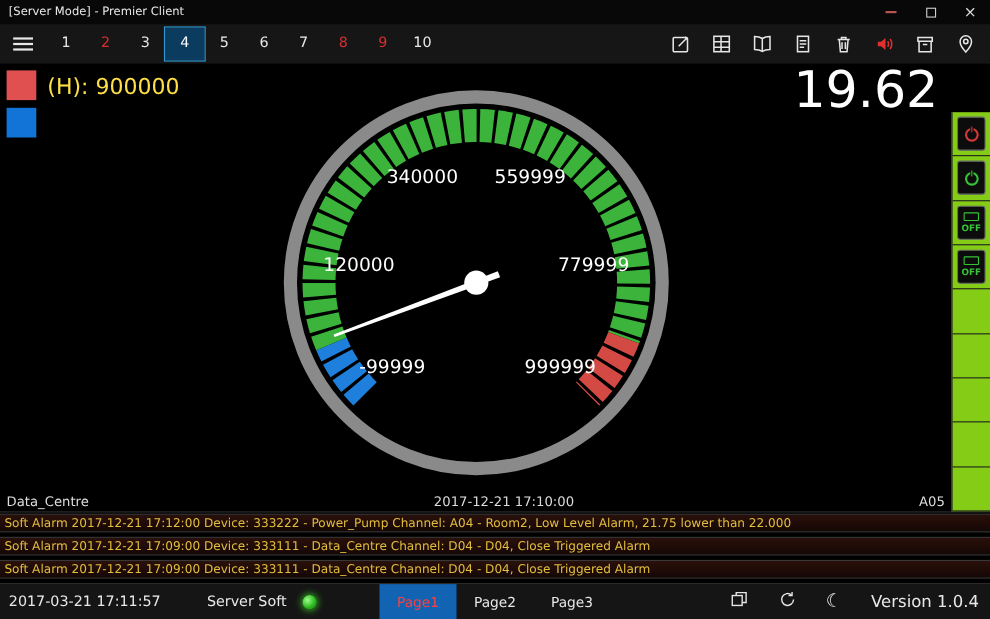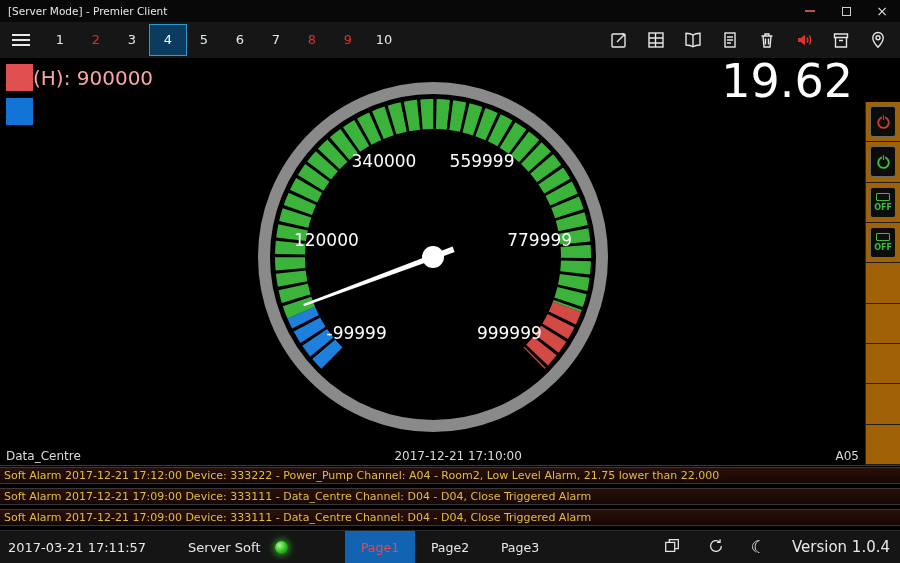--- a/index.html
+++ b/index.html
@@ -26,30 +26,30 @@
   .tab.active { background:#0b3c60; outline:1px solid #2e9ad4; color:#fff; }
   .toolbar { margin-left:auto; display:flex; align-items:center; gap:17px; padding-right:12px; }
   .tool-icon { width:20px; height:20px; display:flex; align-items:center; justify-content:center; }
   .tool-icon svg { width:20px; height:20px; stroke:#e6e6e6; fill:none; stroke-width:1.4; }
   .tool-icon.red svg { stroke:#e03030; }
 
   
   .main { display:flex; height:408px; background:#000; border-bottom:1px solid #3a3a3a; }
   .gauge-area { position:relative; flex:1; overflow:hidden; }
   .legend { position:absolute; top:6px; left:6px; z-index:2; }
-  .legend-row { display:flex; align-items:center; margin-bottom:7px; font-size:20px; color:#fca5a5; }
+  .legend-row { display:flex; align-items:center; gap:10px; margin-bottom:7px; font-size:20px; color:#fde047; }
   .swatch { width:27px; height:27px; display:block; }
   .big-value { position:absolute; top:-4px; right:12px; font-size:46px; color:#fff; z-index:2; }
   #gauge-svg { position:absolute; left:233px; top:-1px; }
   #gauge-svg text { font-family:"DejaVu Sans","Liberation Sans",sans-serif; }
   .gauge-footer { position:absolute; bottom:2px; left:0; right:0; display:flex;
     justify-content:space-between; padding:0 6px; font-size:12px; color:#dcdcdc; }
 
   
-  .sidebar { width:35px; background:#a16207; border-left:1px solid #262626;
+  .sidebar { width:35px; background:#84cc16; border-left:1px solid #262626;
     display:flex; flex-direction:column;margin-top:44px; }
   .side-cell { height:45px; border-bottom:1px solid #1e1e1e; display:flex;
     align-items:center; justify-content:center; }
   .side-box { width:26px; height:31px; border:1px solid #6a6a6a; border-radius:3px;
     background:#0c0c0c; display:flex; align-items:center; justify-content:center; flex-direction:column; }
   .off-top { width:14px; height:8px; border:1px solid #35c435; border-radius:1px; margin-bottom:2px; }
   .off-label { font-size:8px; font-weight:bold; color:#35c435; line-height:9px; }
 
   
   .alarm-list { height:64px; background:#000; padding-top:1px; }

